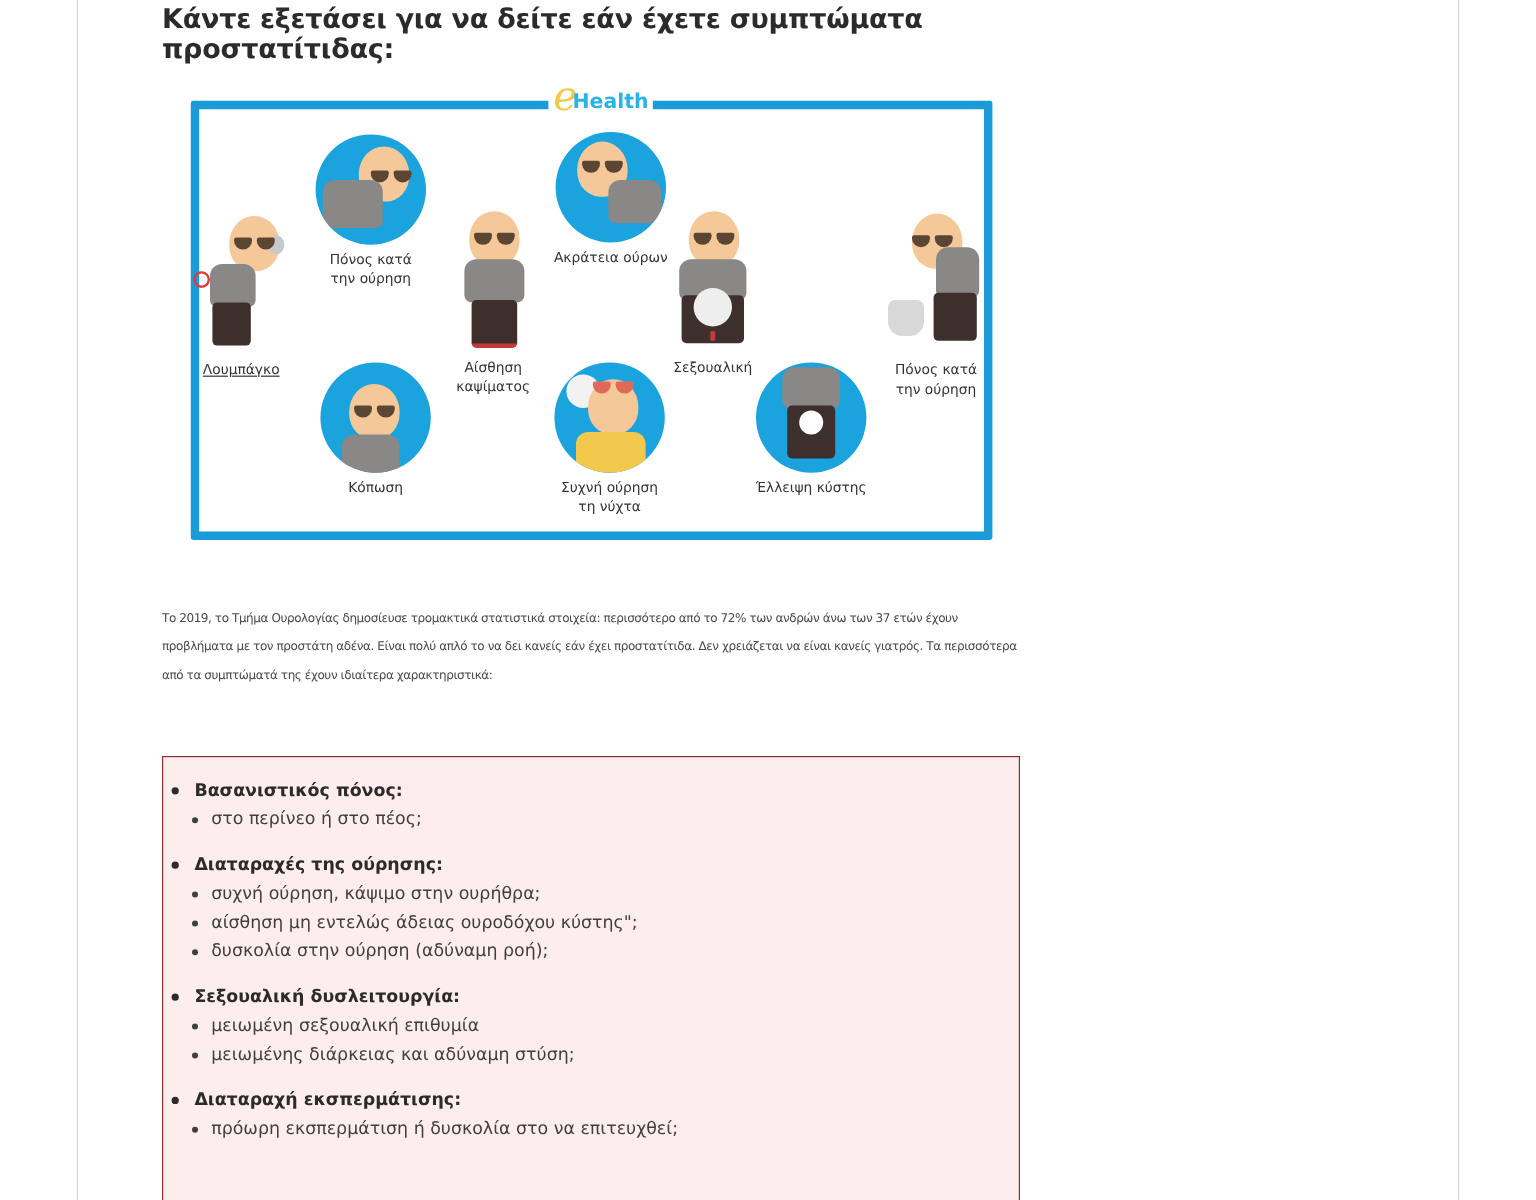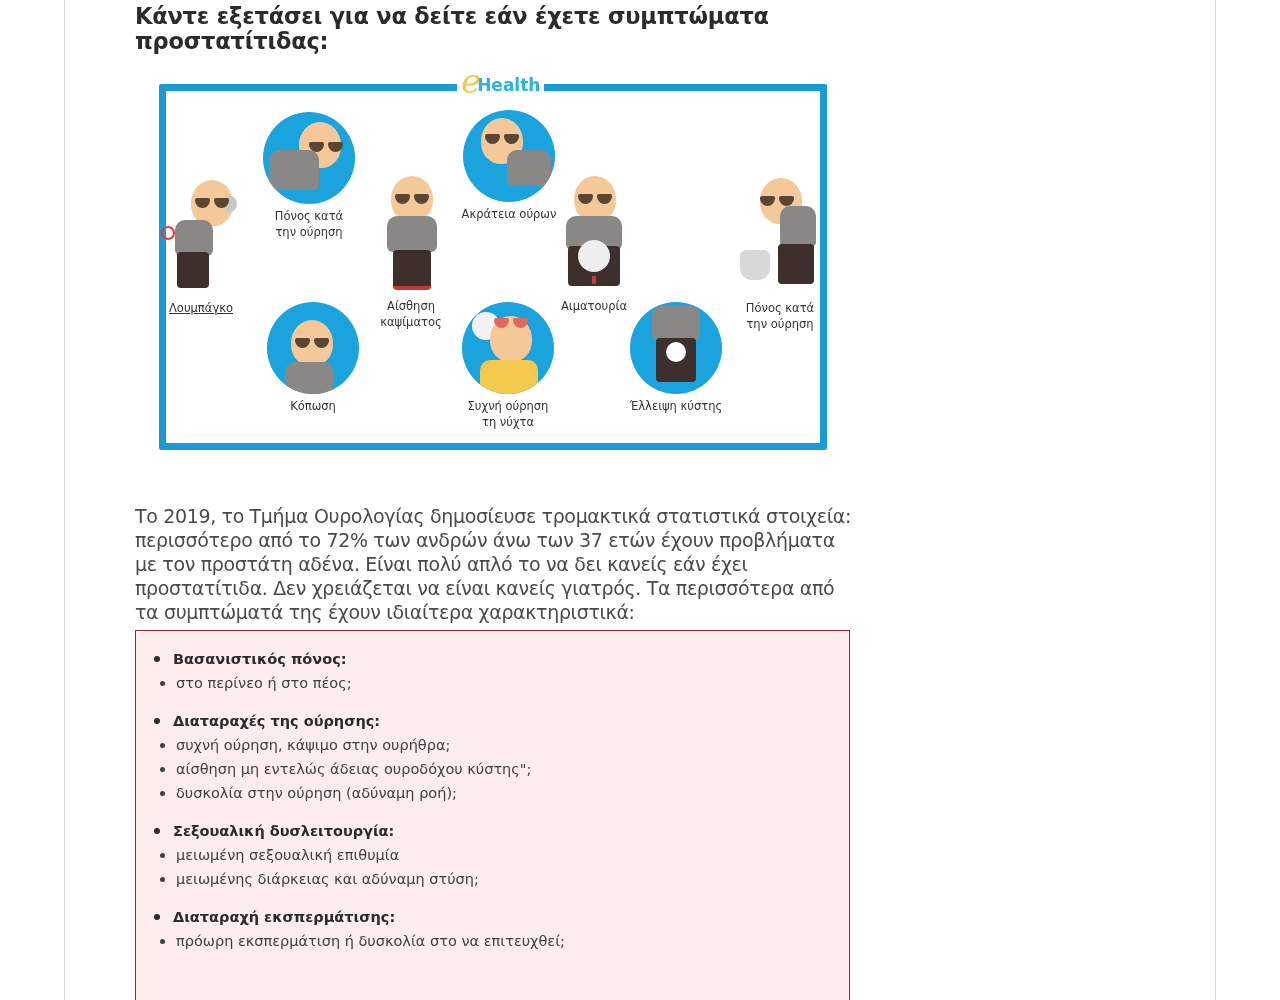--- a/index.html
+++ b/index.html
@@ -38,32 +38,32 @@
     .glasses { position: absolute; height: 10px; width: 34px; display: flex; justify-content: space-between; }
     .glasses span { width: 15px; height: 10px; background: #5a4632; border-radius: 2px 2px 8px 8px; }
     .shirt { position: absolute; background: #8a8787; border-radius: 10px 10px 6px 6px; }
     .pants { position: absolute; background: #3c2f2c; border-radius: 4px; }
     .label {
       font-family: "DejaVu Sans", sans-serif; font-size: 11.5px; line-height: 16px; color: #333;
       white-space: pre-line; margin-top: 4px;
     }
     .para {
       position: absolute; top: 504px; left: 0; width: 716px;
-      font-family: "DejaVu Sans", sans-serif; font-size: 19px; line-height: 24px; color: #4a4a4a;
+      font-family: "DejaVu Sans", sans-serif; font-size: 10px; line-height: 24px; color: #4a4a4a;
       letter-spacing: -0.35px;
     }
     .symptom-box {
       position: absolute; top: 630px; left: 0; width: 715px; height: 400px;
       background: #fdeded; border: 1px solid #8b2f2f;
       padding: 16px 0 0 0;
     }
     .group { margin-bottom: 14px; }
     .group-title {
       display: flex; align-items: center; font-family: "DejaVu Sans", sans-serif; font-weight: bold;
-      font-size: 14.5px; line-height: 24px; color: #2b2b2b; padding-left: 18px;
+      font-size: 14.5px; line-height: 24px; color: #2b2b2b; padding-left: 7px;
     }
     .bullet { display: inline-block; width: 6px; height: 6px; border-radius: 50%; background: #2b2b2b; margin-right: 13px; }
     .sub {
       display: flex; align-items: center; font-family: "DejaVu Sans", sans-serif;
       font-size: 14.5px; line-height: 24px; color: #3f3f3f; padding-left: 24px;
     }
     .sub .bullet { width: 5px; height: 5px; background: #3f3f3f; margin-right: 11px; }
   </style>
 </head>
 <body>
@@ -165,21 +165,21 @@
         <div class="head" style="left:20px;top:2px;"></div>
         <div class="glasses" style="left:24px;top:20px;">
             <span></span>
             <span></span>
           </div>
         <div class="shirt" style="left:12px;top:42px;width:56px;height:34px;"></div>
         <div class="pants" style="left:14px;top:72px;width:52px;height:40px;"></div>
         <div style="position:absolute;left:24px;top:66px;width:32px;height:32px;border-radius:50%;background:#eeeeee;"></div>
         <div style="position:absolute;left:38px;top:102px;width:4px;height:8px;background:#c43a3a;"></div>
       </div>
-      <div class="label">Αιματουρία</div>
+      <div class="label">Σεξουαλική</div>
     </div>
 
 
     <div class="sym" style="left:462px;top:240px;width:110px;">
       <div class="circle">
         <div class="shirt" style="left:22px;top:4px;width:48px;height:34px;"></div>
         <div class="pants" style="left:26px;top:36px;width:40px;height:44px;"></div>
         <div style="position:absolute;left:36px;top:40px;width:20px;height:20px;border-radius:50%;background:#fff;"></div>
       </div>
       <div class="label">Έλλειψη κύστης</div>

